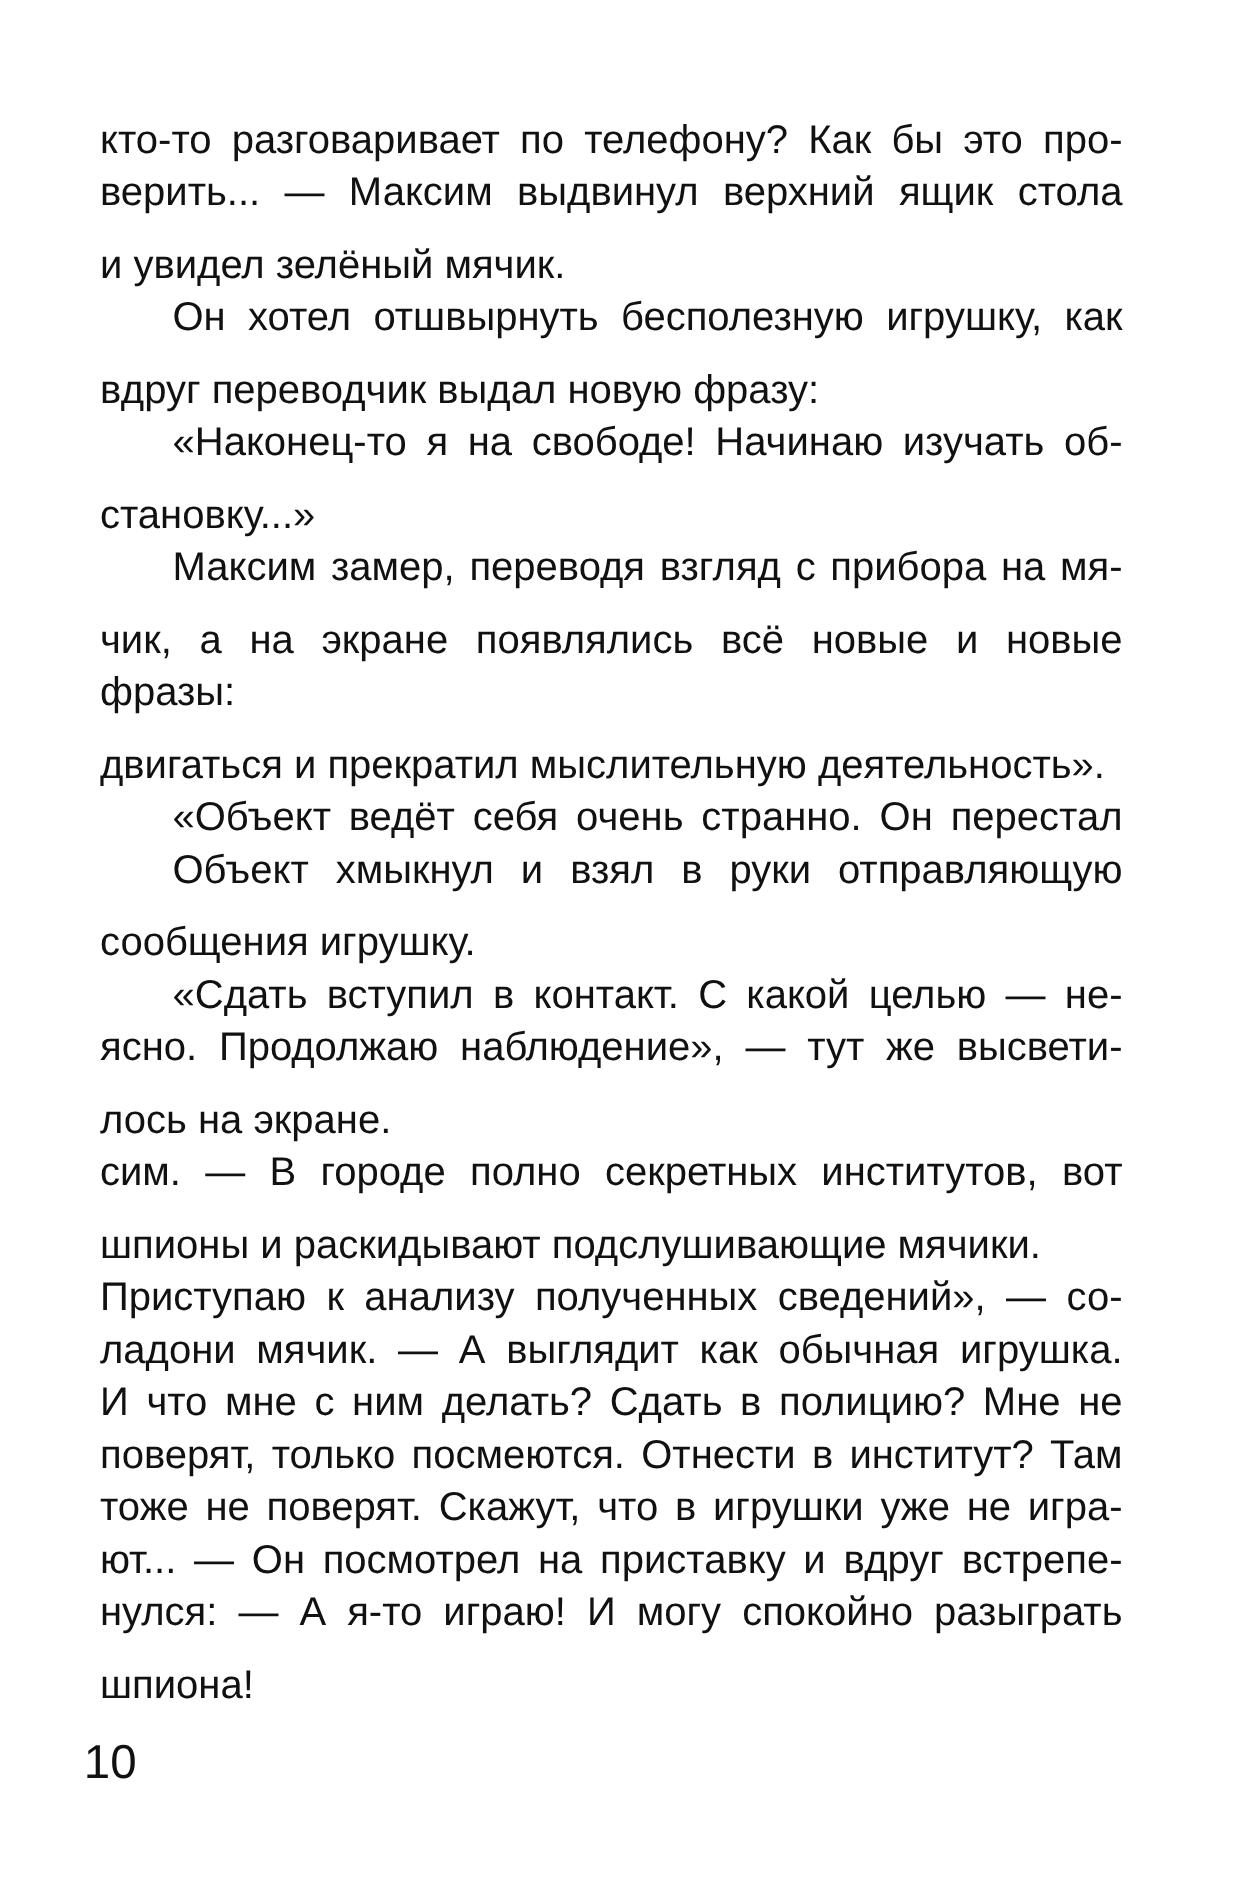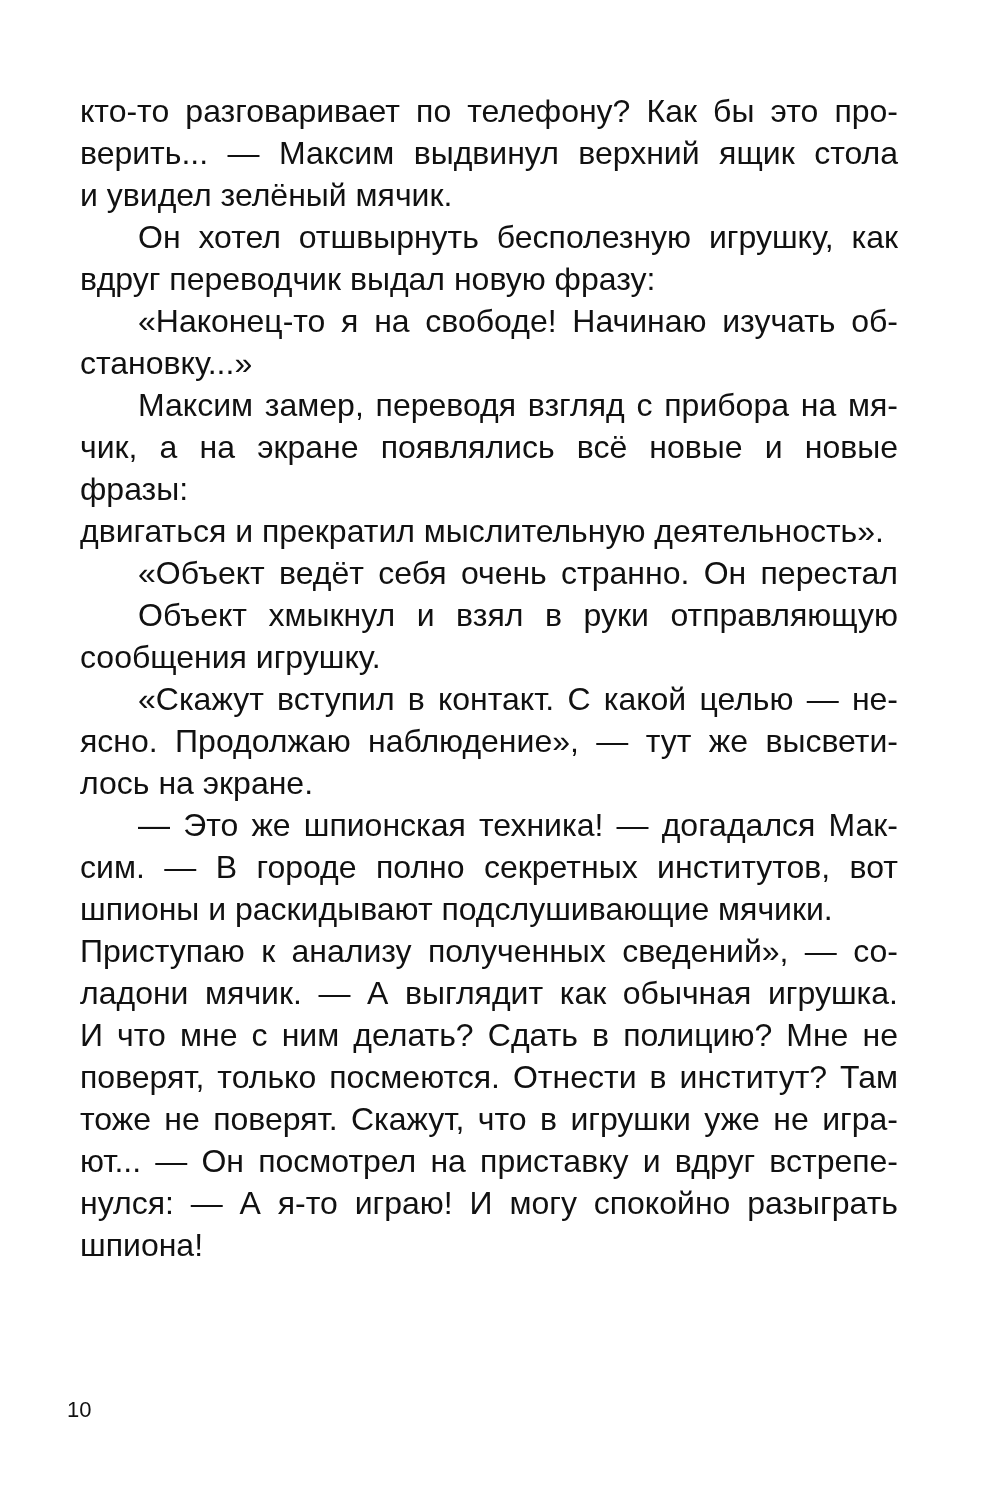--- a/index.html
+++ b/index.html
@@ -33,29 +33,30 @@
   }
   .line {
     text-align: justify;
     text-align-last: justify;
     text-justify: inter-word;
     white-space: normal;
     min-height: 42px;
   }
   .line.last {
     text-align-last: left;
+    margin-top: 16px;
   }
   .line.indent {
     text-indent: 58px;
   }
   .page-number {
     position: absolute;
     left: 67px;
     top: 1390px;
-    font-size: 22px;
+    font-size: 38px;
     line-height: 40px;
     color: #111111;
   }
 </style>
 </head>
 <body>
 
 <main class="page">
   <section class="text-block" id="text-block">
       <div class="paragraph">
@@ -77,26 +78,25 @@
       </div>
       <div class="paragraph">
         <div class="line last">двигаться и прекратил мыслительную деятельность».</div>
         <div class="line indent">«Объект ведёт себя очень странно. Он перестал</div>
       </div>
       <div class="paragraph">
         <div class="line indent">Объект хмыкнул и взял в руки отправляющую</div>
         <div class="line last">сообщения игрушку.</div>
       </div>
       <div class="paragraph">
-        <div class="line indent">«Скажут вступил в контакт. С какой целью — не-</div>
+        <div class="line indent">«Сдать вступил в контакт. С какой целью — не-</div>
         <div class="line">ясно. Продолжаю наблюдение», — тут же высвети-</div>
         <div class="line last">лось на экране.</div>
       </div>
       <div class="paragraph">
-        <div class="line indent">— Это же шпионская техника! — догадался Мак-</div>
         <div class="line">сим. — В городе полно секретных институтов, вот</div>
         <div class="line last">шпионы и раскидывают подслушивающие мячики.</div>
       </div>
       <div class="paragraph">
         <div class="line">Приступаю к анализу полученных сведений», — со-</div>
       </div>
       <div class="paragraph">
         <div class="line">ладони мячик. — А выглядит как обычная игрушка.</div>
         <div class="line">И что мне с ним делать? Сдать в полицию? Мне не</div>
         <div class="line">поверят, только посмеются. Отнести в институт? Там</div>

